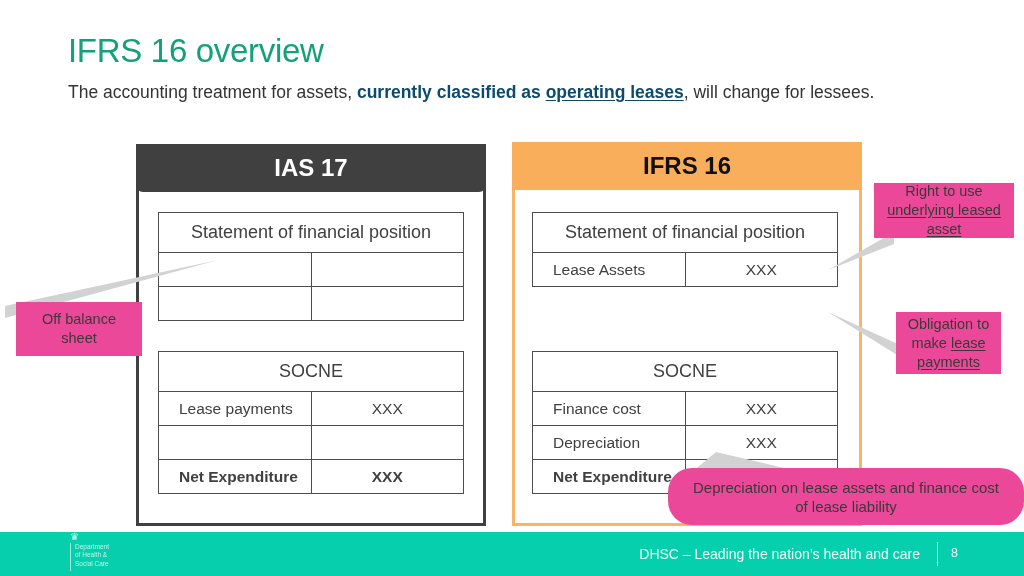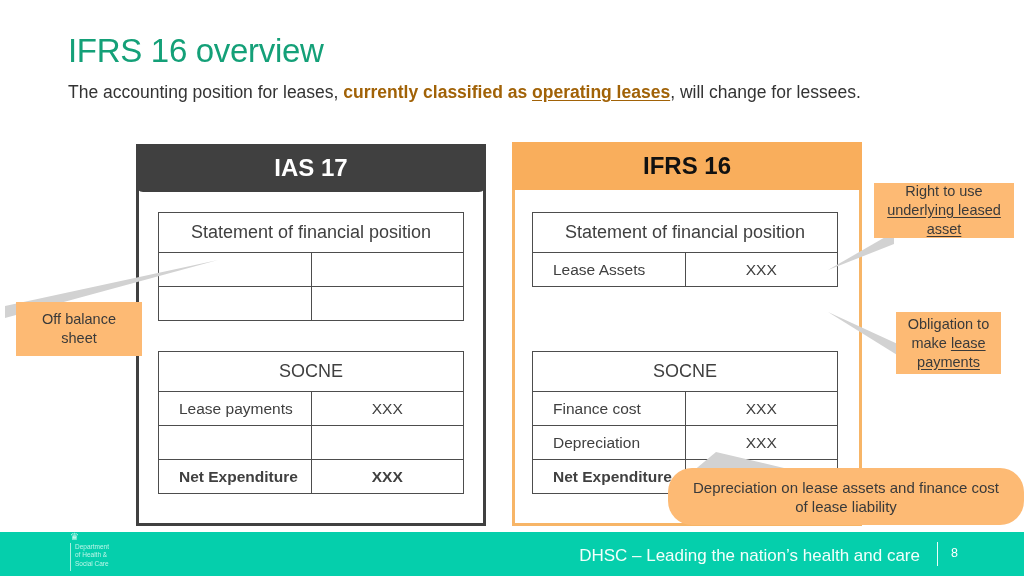--- a/index.html
+++ b/index.html
@@ -14,21 +14,21 @@
   
   .title {
     position: absolute; left: 68px; top: 31px;
     font-size: 33px; font-weight: normal; color: #14a078;
     letter-spacing: -0.3px; line-height: 40px;
   }
   .subtitle {
     position: absolute; left: 68px; top: 80px; width: 845px;
     font-size: 17.5px; color: #333333; line-height: 25px;
   }
-  .subtitle b { font-weight: bold; color: #a16207; }
+  .subtitle b { font-weight: bold; color: #0c4a6e; }
   .subtitle u { text-decoration: underline; text-underline-offset: 2px; }
 
   
   .panel { position: absolute; background: #ffffff; }
 
   .panel-ias {
     left: 136px; top: 144px; width: 350px; height: 382px;
     border: 3px solid #404040;
   }
   .panel-ifrs {
@@ -60,41 +60,41 @@
   .tbl .col-a { width: 152px; padding-left: 20px; }
   .tbl .col-b { width: 154px; }
 
   .tbl-ias-sofp  { left: 158px; top: 212px;  width: 306px; }
   .tbl-ias-socne { left: 158px; top: 351px;  width: 306px; }
   .tbl-ifrs-sofp { left: 532px; top: 212px;  width: 306px; }
   .tbl-ifrs-socne{ left: 532px; top: 351px;  width: 306px; }
 
   
   .callout {
-    position: absolute; background: #fdba74; color: #3a3a3a;
+    position: absolute; background: #ec4899; color: #3a3a3a;
     font-size: 14.5px; line-height: 19px; text-align: center;
     display: flex; align-items: center; justify-content: center;
   }
   .callout u { text-decoration: underline; text-underline-offset: 1.5px; }
   .co-off   { left: 16px;  top: 302px; width: 126px; height: 54px; font-size: 14.5px; }
   .co-right { left: 874px; top: 183px; width: 140px; height: 55px; }
   .co-oblig { left: 896px; top: 312px; width: 105px; height: 62px; }
   .co-dep   { left: 668px; top: 468px; width: 356px; height: 57px; font-size: 15px; border-radius: 24px; }
 
   
   .ptr { position: absolute; }
 
   
   .footer {
     position: absolute; left: 0; bottom: 0; width: 1024px; height: 44px;
     background: #05cfac;
   }
   .footer-text {
     position: absolute; right: 104px; top: 14px;
-    font-size: 17px; color: #f2fffb;
+    font-size: 14px; color: #f2fffb;
   }
   .footer-divider {
     position: absolute; right: 86px; top: 10px;
     width: 1px; height: 24px; background: #e9fff9;
   }
   .footer-page {
     position: absolute; right: 66px; top: 14px;
     font-size: 12.5px; color: #ffffff;
   }
   .logo {
@@ -106,21 +106,21 @@
   .logo-lines { position: absolute; left: 5px; top: 11px; font-size: 6.5px; line-height: 8.4px; opacity: .8; }
 </style>
 </head>
 <body>
 
 <div class="slide">
 
   <div class="title">IFRS 16 overview</div>
 
   <div class="subtitle">
-    <span>The accounting position for leases, </span><b>currently classified as </b><b><u>operating leases</u></b><span>, will change for lessees.</span>
+    <span>The accounting treatment for assets, </span><b>currently classified as </b><b><u>operating leases</u></b><span>, will change for lessees.</span>
   </div>
 
   <div class="panel panel-ias">
     <div class="panel-head head-ias">IAS 17</div>
   </div>
 
   <table class="tbl tbl-ias-sofp">
     <tbody>
         <tr>
       <td class="title-cell" colspan="2">Statement of financial position</td>

